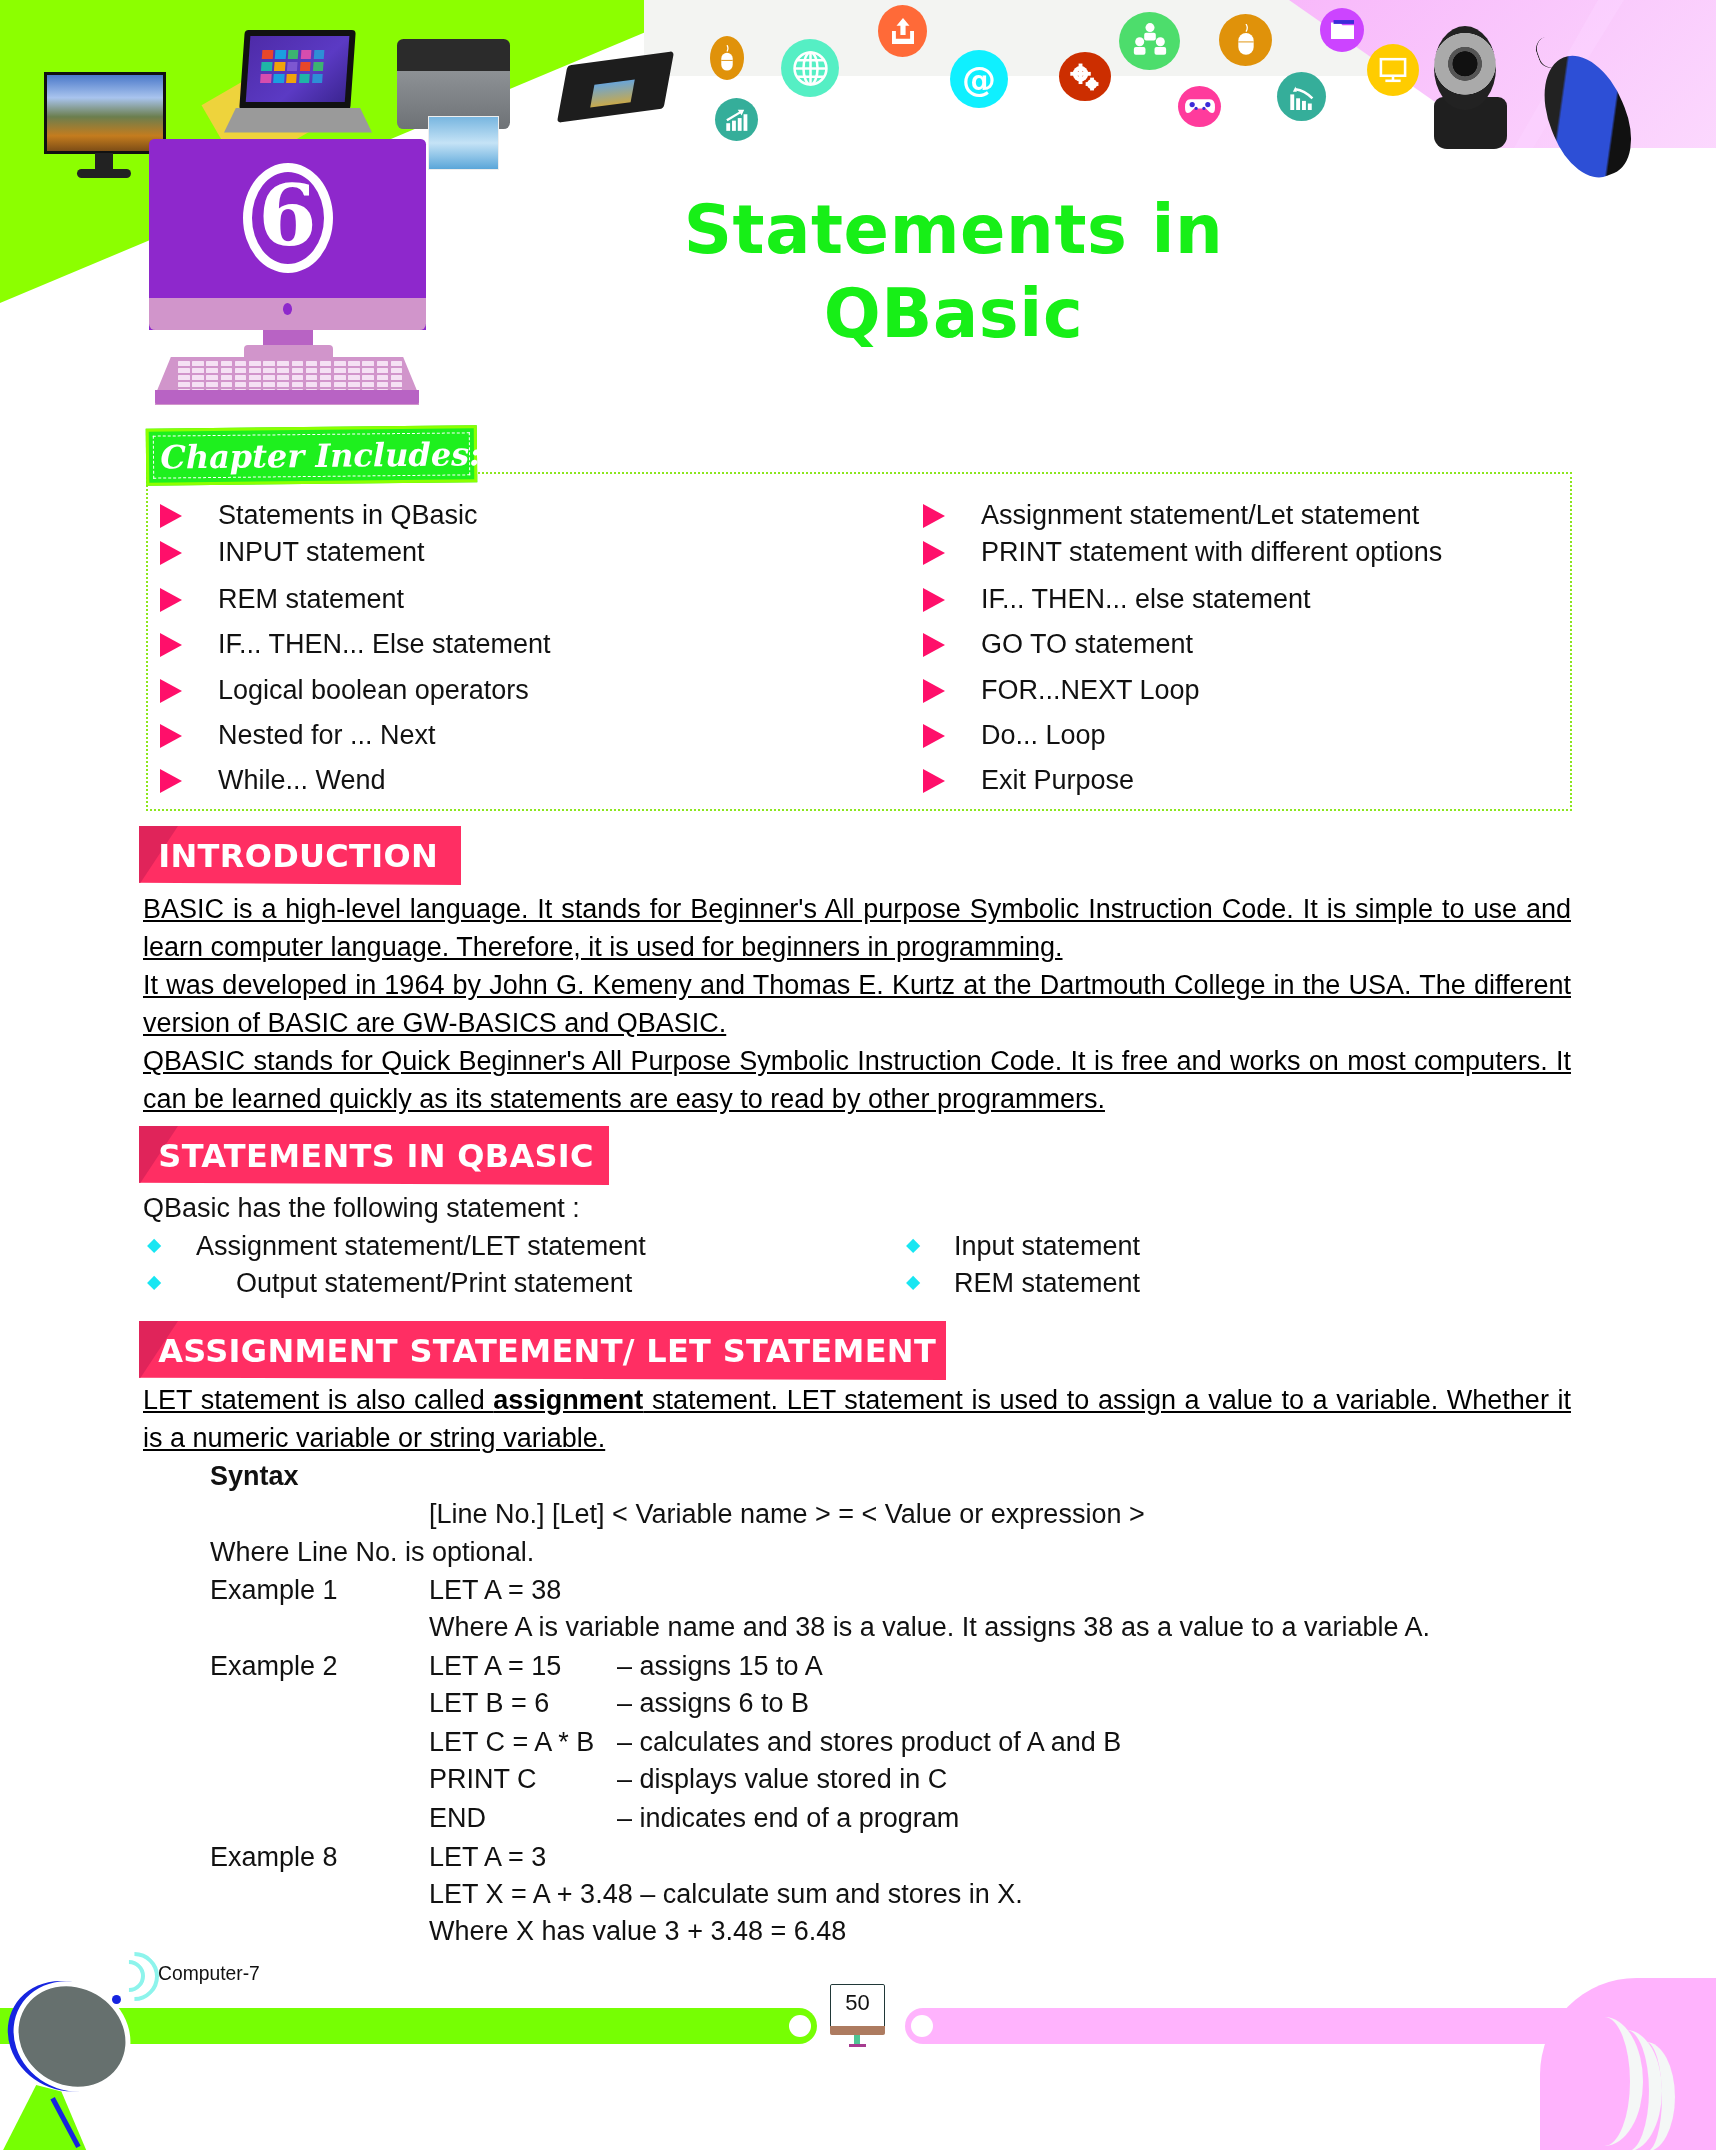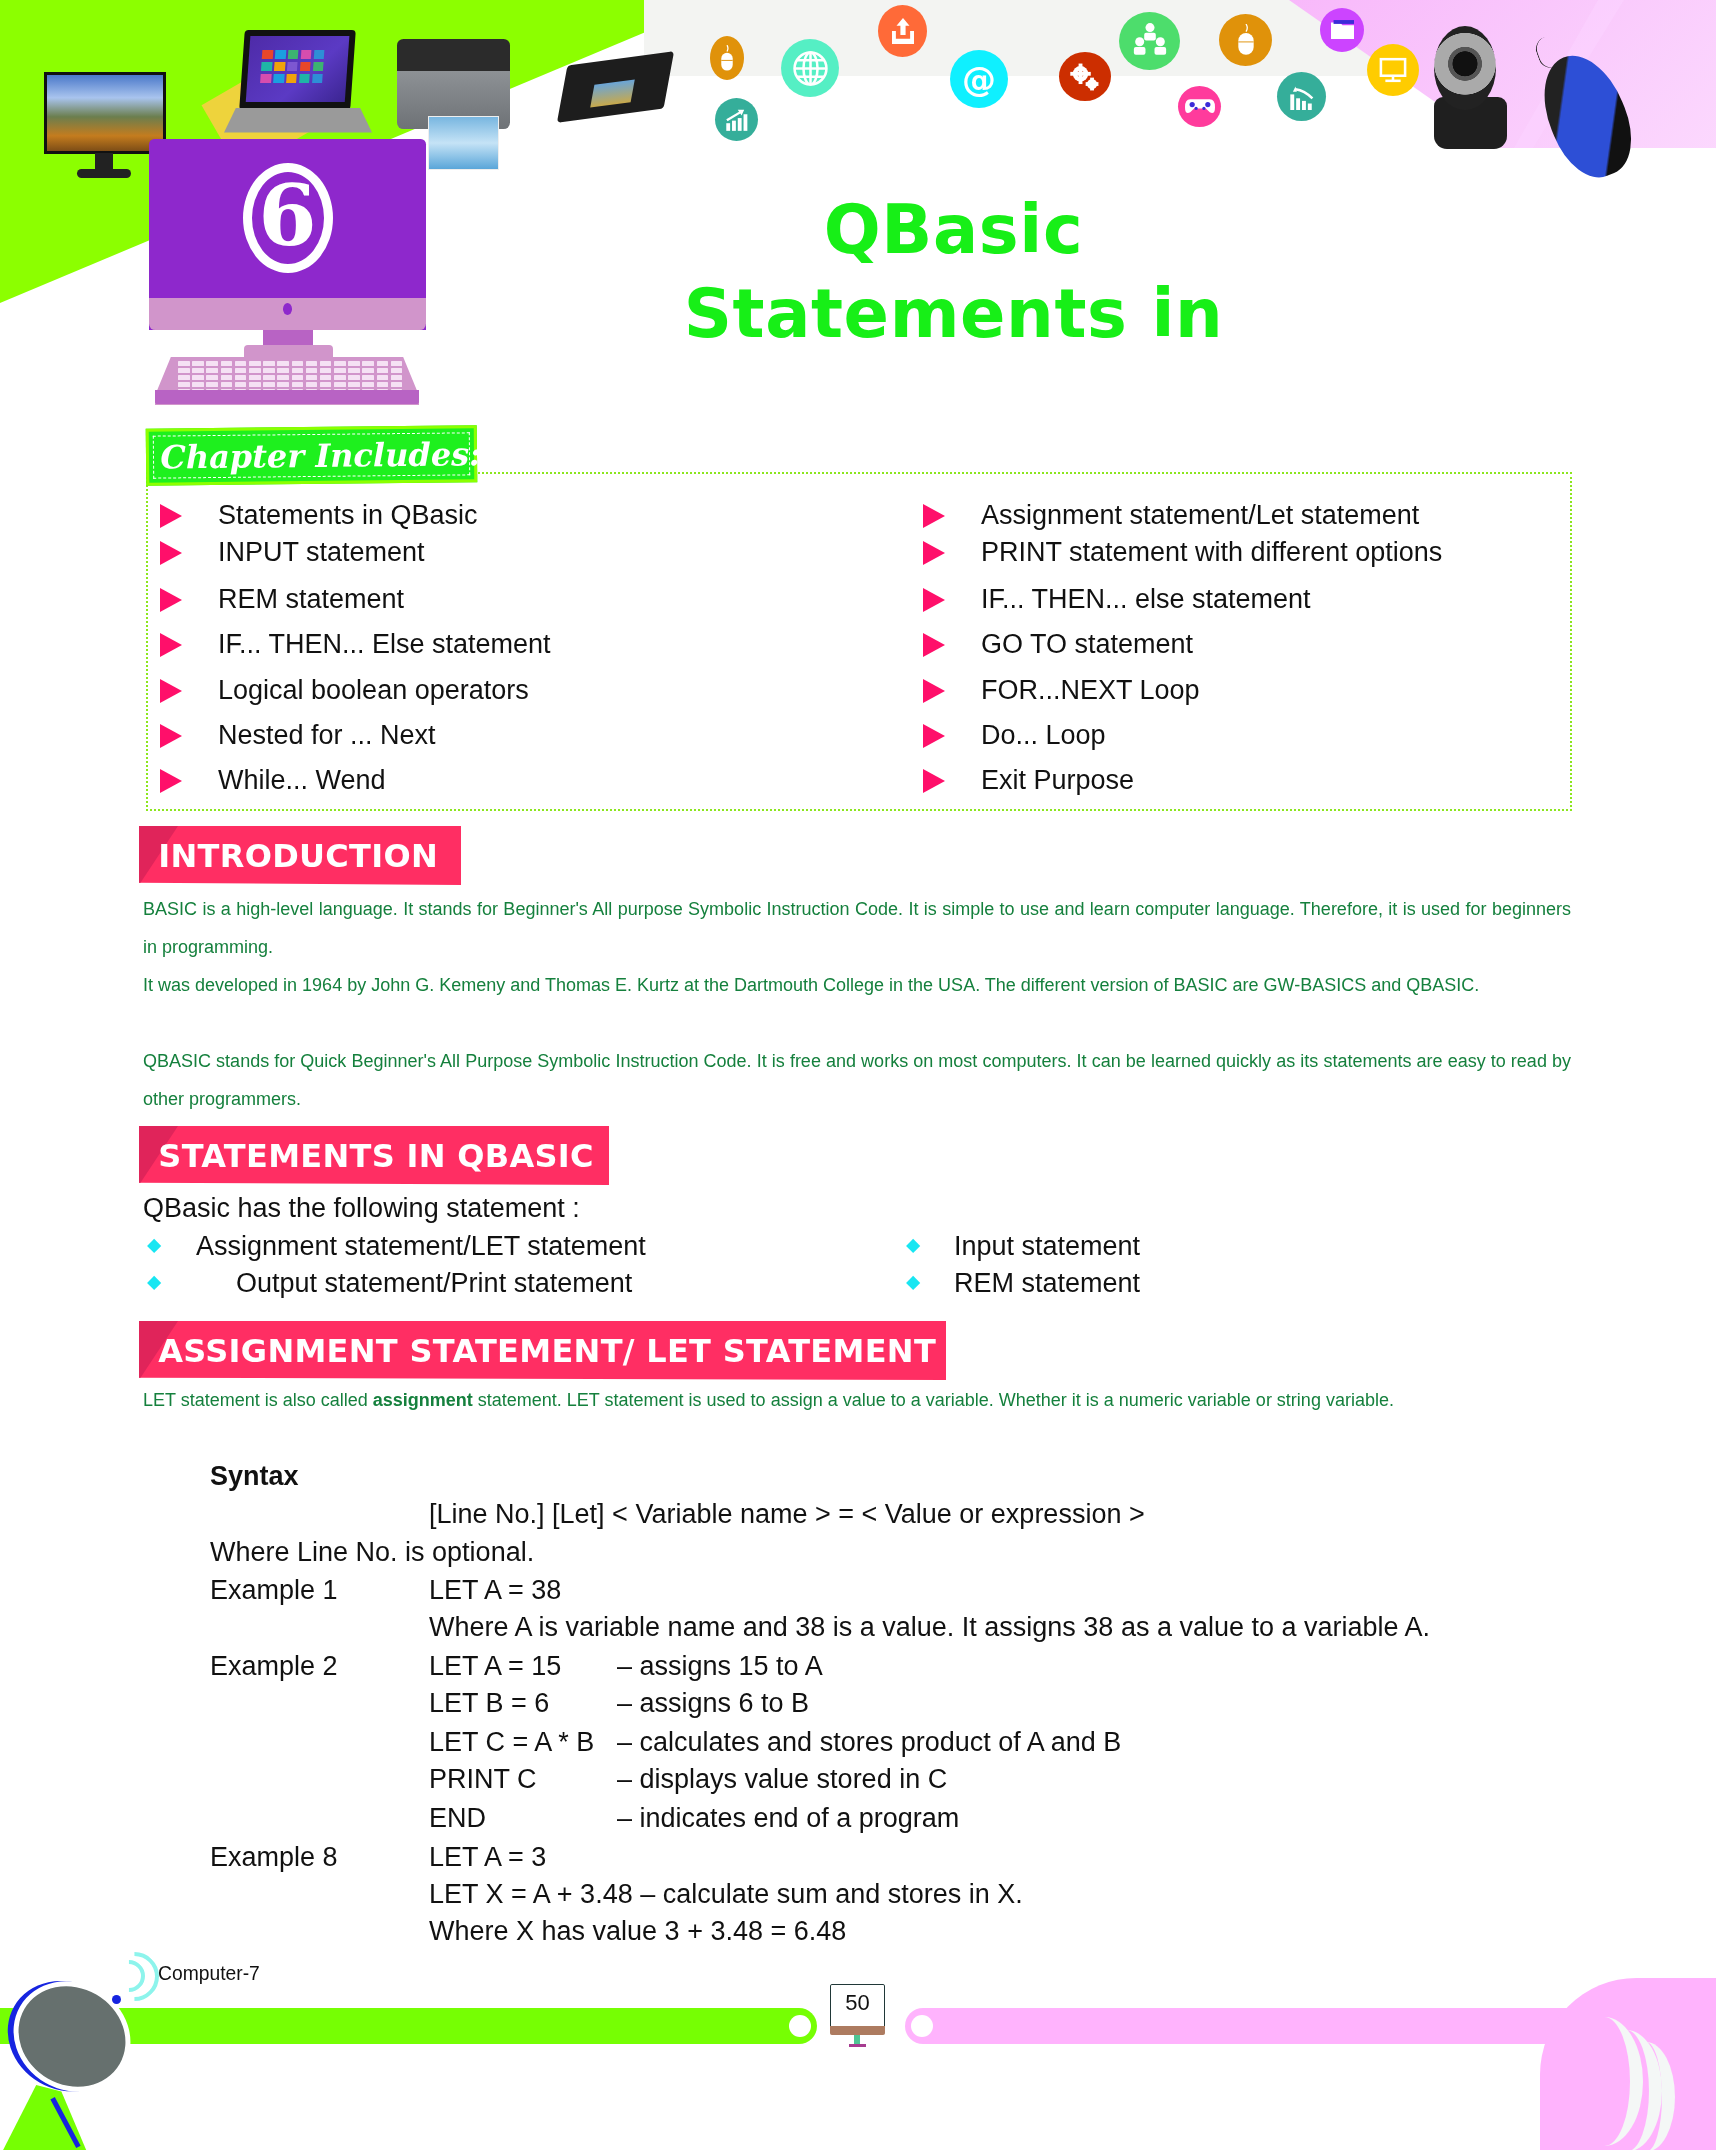--- a/index.html
+++ b/index.html
@@ -86,21 +86,21 @@
   .ci-text { font-size: 27px; color: #111; }
 
   
   .sec-head { position: absolute; left: 139px; height: 59px; background: #ff2e63;
     clip-path: polygon(0 0, 100% 0, 100% 100%, 0 96%); display: flex; align-items: center; padding-left: 19.3px;
     font-family: "DejaVu Sans", sans-serif; font-weight: bold; color: #fff; font-size: 32px; letter-spacing: 0.3px; white-space: nowrap; }
   .sec-head::before { content: ""; position: absolute; left: 0; top: 0; width: 39px; height: 100%; background: #e0245a; clip-path: polygon(0 0, 100% 0, 0 100%); }
   .sec-head span { position: relative; }
 
   
-  .para { position: absolute; left: 143px; width: 1428px; font-size: 18px; line-height: 38px; color: #15803d; text-align: justify; }
+  .para { position: absolute; left: 143px; width: 1428px; font-size: 27px; line-height: 38px; color: #000000; text-align: justify; text-decoration: underline; }
   .line { position: absolute; font-size: 27px; line-height: 38px; color: #111; white-space: nowrap; }
   .bold { font-weight: bold; }
   .diamond { position: absolute; width: 10.3px; height: 10.3px; background: #18e6f2; transform: rotate(45deg); }
 
   
   .footer-green { position: absolute; left: 0; top: 2008px; width: 817px; height: 36px; background: #76ff03; border-radius: 0 18px 18px 0; }
   .footer-green-hole { position: absolute; left: 789px; top: 2015px; width: 22px; height: 22px; background: #fff; border-radius: 50%; }
   .footer-pink { position: absolute; left: 905px; top: 2008px; width: 812px; height: 36px; background: #ffb3fd; border-radius: 18px 0 0 18px; }
   .footer-pink-hole { position: absolute; left: 911px; top: 2015px; width: 22px; height: 22px; background: #fff; border-radius: 50%; }
   .footer-pink-blob { position: absolute; left: 1540px; top: 1978px; width: 193px; height: 193px; background: #ffb3fd; border-radius: 50% 0 0 0; }
@@ -348,22 +348,22 @@
       <span></span>
       <span></span>
       <span></span>
       <span></span>
       <span></span>
       <span></span>
     </div>
   <div class="chap-kbd-base"></div>
 
   <div class="title">
+    <div>Statements in</div>
     <div>QBasic</div>
-    <div>Statements in</div>
   </div>
 </div>
 
 <div class="ci-box"></div>
 <div class="ci-tag">
   <div class="ci-tag-inner">Chapter Includes:</div>
 </div>
 
 <div class="ci-col left">
   <div class="ci-item" style="top:0px">

